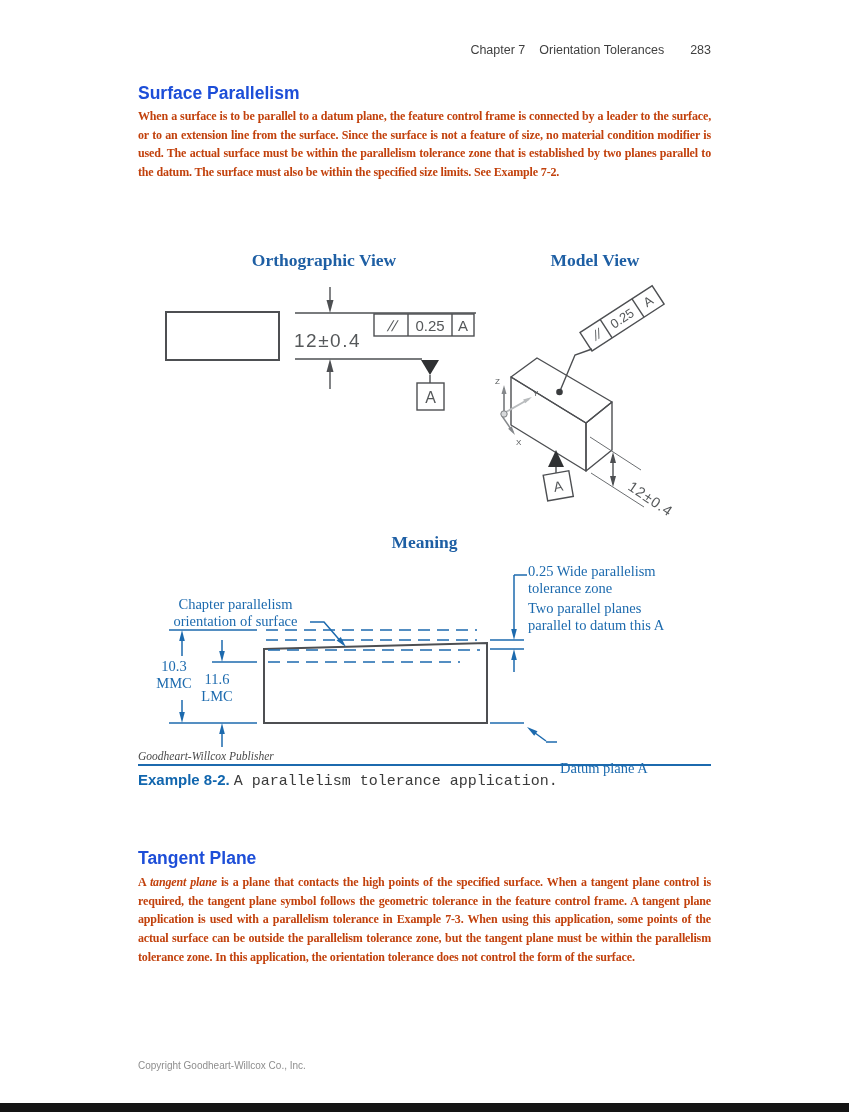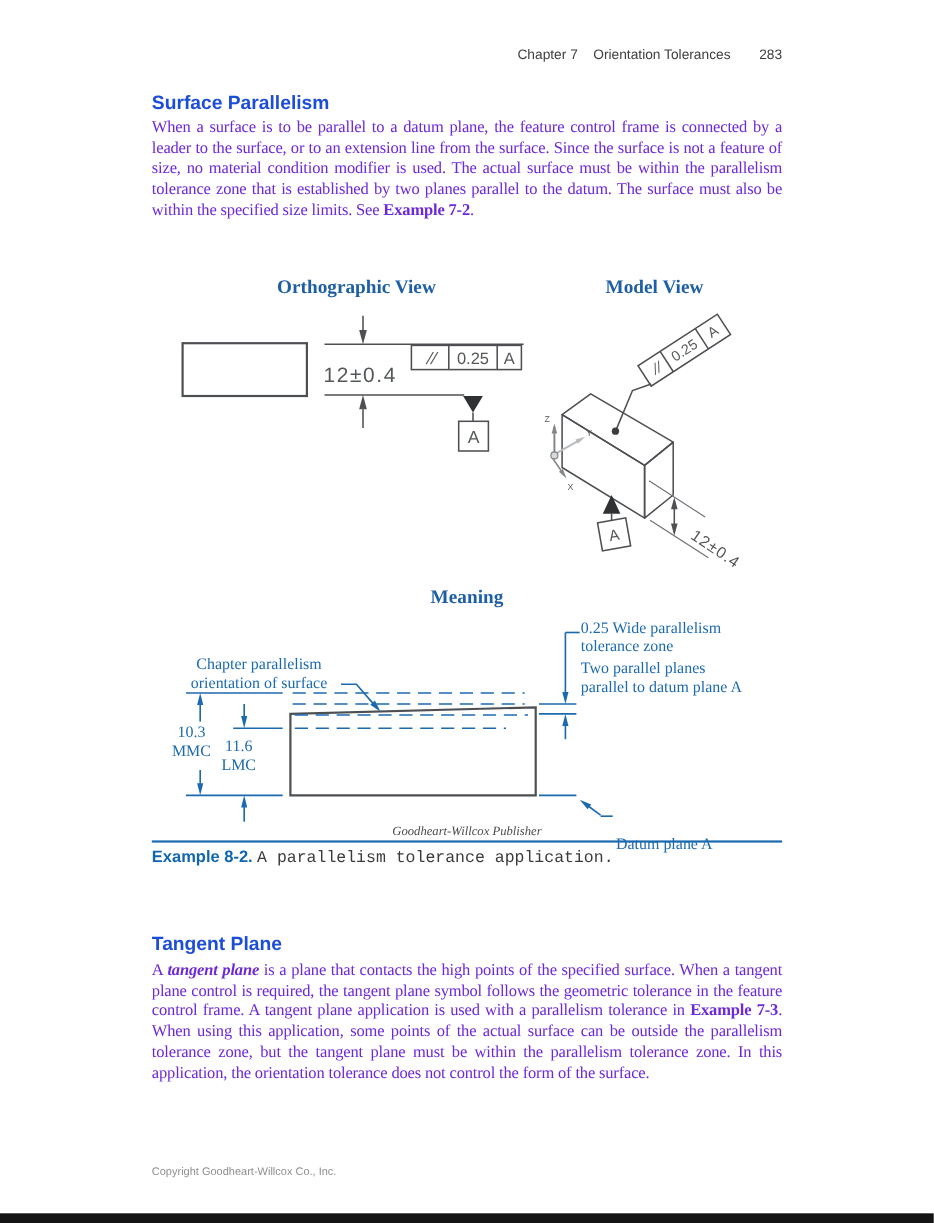--- a/index.html
+++ b/index.html
@@ -8,30 +8,30 @@
   
   .running-head{position:absolute;left:138px;top:43px;width:573px;text-align:right;
     font-family:"Liberation Sans",sans-serif;font-size:12.5px;color:#3f3f3f;}
   .running-head .sep1{margin-left:14px;}
   .running-head .sep2{margin-left:26px;}
   
   .h-blue{position:absolute;left:138px;font-family:"Liberation Sans",sans-serif;
     font-weight:bold;font-size:17.5px;color:#1d4ed8;}
   
   .body-p{position:absolute;left:138px;width:573px;text-align:justify;
-    font-size:15px;line-height:18.7px;letter-spacing:-0.15px;color:#6d28d9;}
+    font-size:12px;line-height:18.7px;letter-spacing:-0.15px;color:#c2410c;font-weight:bold;}
   
   .fig-title{position:absolute;text-align:center;font-family:"Liberation Serif",serif;
     font-weight:bold;font-size:17.5px;color:#1e5fa4;}
   
   .ann{position:absolute;font-family:"Liberation Serif",serif;font-size:14.5px;
     line-height:16.5px;color:#1c6aae;}
   .ann.center{text-align:center;}
   
-  .credit{position:absolute;left:138px;top:750px;width:573px;text-align:center;
+  .credit{position:absolute;left:138px;top:750px;width:573px;text-align:left;
     font-style:italic;font-size:11.5px;color:#4a4a4a;}
   .blue-rule{position:absolute;left:138px;top:764px;width:573px;height:2px;background:#1c6aae;}
   .caption{position:absolute;left:138px;top:771px;width:573px;
     font-family:"Liberation Sans",sans-serif;font-size:15px;color:#3b3b3b;}
   .caption .lbl{font-weight:bold;color:#1166ae;}
   .caption .txt{margin-left:4px;font-family:Liberation Mono, monospace;}
   
   .footer{position:absolute;left:138px;top:1060px;font-family:"Liberation Sans",sans-serif;
     font-size:10px;color:#8e8e8e;}
   .bottom-bar{position:absolute;left:0;top:1103px;width:849px;height:9px;background:#141414;}
@@ -199,21 +199,21 @@
   <div class="ann center" style="left:158px;top:596px;width:155px;">
     <div>Chapter parallelism</div>
     <div>orientation of surface</div>
   </div>
   <div class="ann" style="left:528px;top:563px;width:185px;font-family:Liberation Serif, serif;">
     <div>0.25 Wide parallelism</div>
     <div>tolerance zone</div>
   </div>
   <div class="ann" style="left:528px;top:600px;width:190px;">
     <div>Two parallel planes</div>
-    <div>parallel to datum plane A</div>
+    <div>parallel to datum this A</div>
   </div>
   <div class="ann center" style="left:148px;top:658px;width:52px;">
     <div>10.3</div>
     <div>MMC</div>
   </div>
   <div class="ann center" style="left:194px;top:671px;width:46px;">
     <div>11.6</div>
     <div>LMC</div>
   </div>
   <div class="ann" style="left:560px;top:732px;margin-top:28px;">Datum plane A</div>

